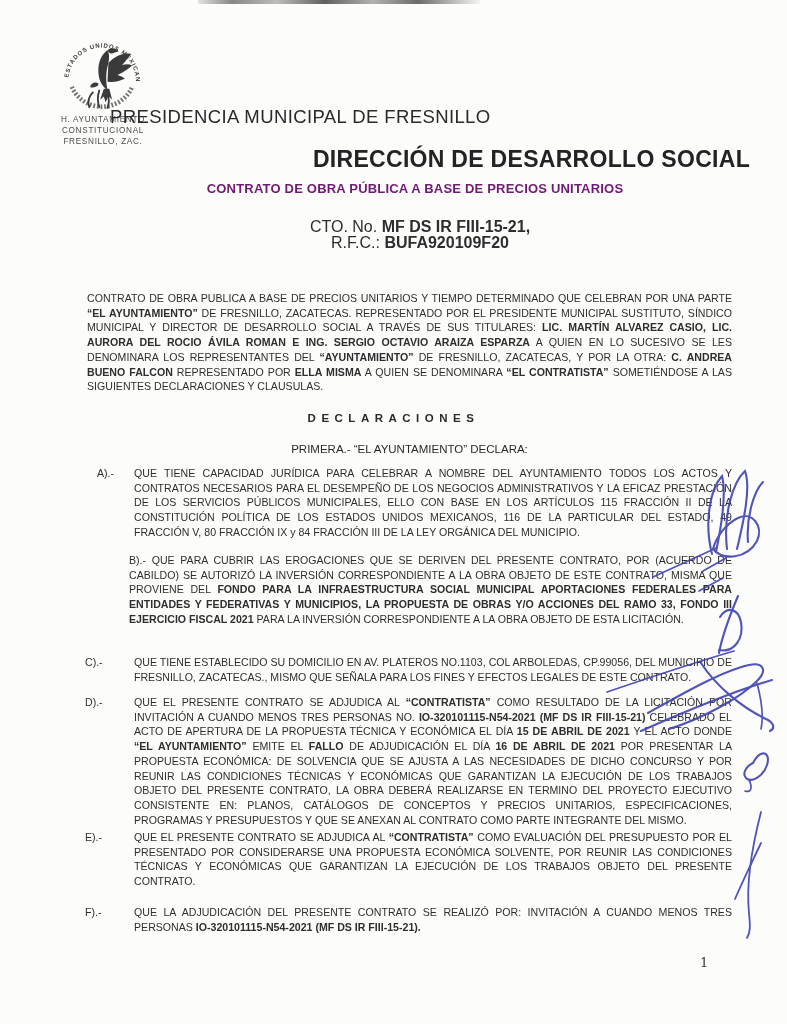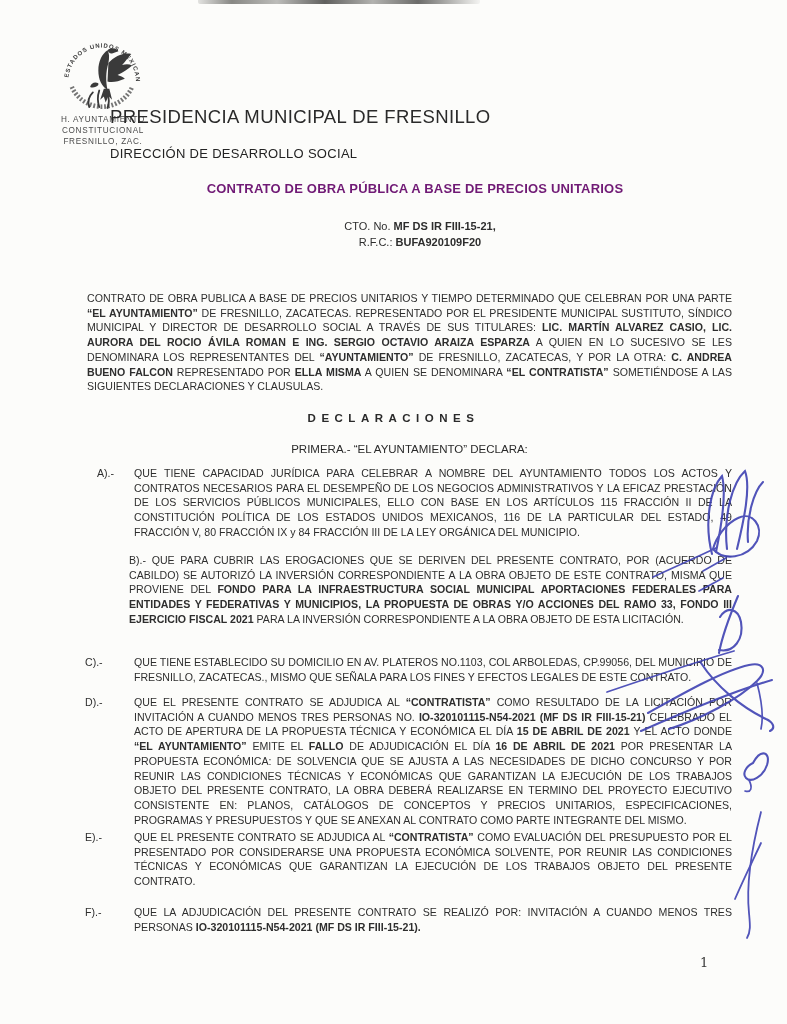--- a/index.html
+++ b/index.html
@@ -7,25 +7,25 @@
         font-family:"Liberation Sans",sans-serif;}
   .abs{position:absolute;}
   
   .scan-strip{left:198px;top:0;width:282px;height:4px;
     background:linear-gradient(90deg,rgba(40,40,35,.12),rgba(40,40,35,.55) 12%,rgba(40,40,35,.3) 28%,
       rgba(30,30,28,.7) 45%,rgba(40,40,35,.35) 62%,rgba(30,30,28,.65) 78%,rgba(40,40,35,.18) 95%,rgba(40,40,35,.04));
     border-radius:0 0 2px 2px;}
   
   .h-title{left:110px;top:106px;width:640px;text-align:left;font-size:18.5px;
     letter-spacing:.4px;color:#2a2a2a;}
-  .h-sub{left:110px;top:146px;width:640px;text-align:left;font-size:13px;font-weight:normal;
+  .h-sub{left:110px;top:146px;width:640px;text-align:right;font-size:23px;font-weight:bold;
     letter-spacing:.3px;color:#232323;}
   .h-contract{left:95px;top:181px;width:640px;text-align:center;font-size:13px;font-weight:bold;
     letter-spacing:.2px;color:#701a75;}
-  .h-cto{left:100px;top:219px;width:640px;text-align:center;font-size:11px;line-height:15.6px;color:#2d2d2d;}
+  .h-cto{left:100px;top:219px;width:640px;text-align:center;font-size:16px;line-height:15.6px;color:#2d2d2d;}
   
   .emblem{left:55px;top:32px;width:94px;height:86px;}
   .emblem-caption{left:38px;top:114px;width:130px;text-align:center;font-size:8.2px;line-height:11px;
     font-weight:normal;letter-spacing:.7px;color:#4a4a4a;}
   
   .body-text{font-size:10.6px;line-height:14.7px;color:#2e2e2e;text-align:justify;}
   .intro{left:87px;top:291px;width:645px;}
   .decl-title{left:0;top:412px;width:787px;text-align:center;font-size:11.5px;font-weight:bold;
     letter-spacing:5.5px;color:#2a2a2a;}
   .primera{left:87px;top:443px;width:645px;font-size:11.5px;font-weight:normal;color:#2a2a2a;text-align:center;}

